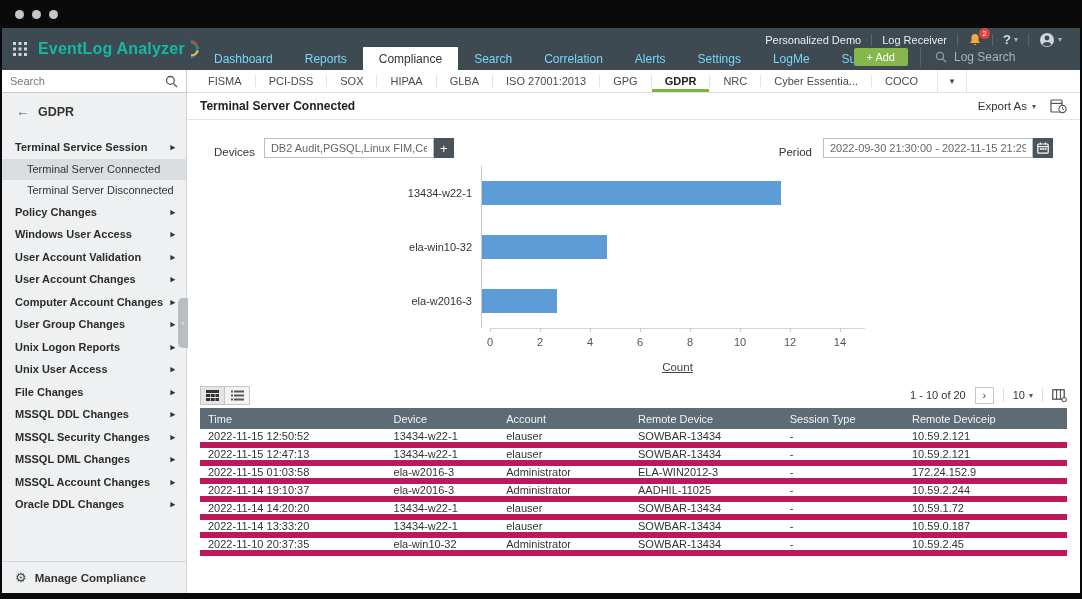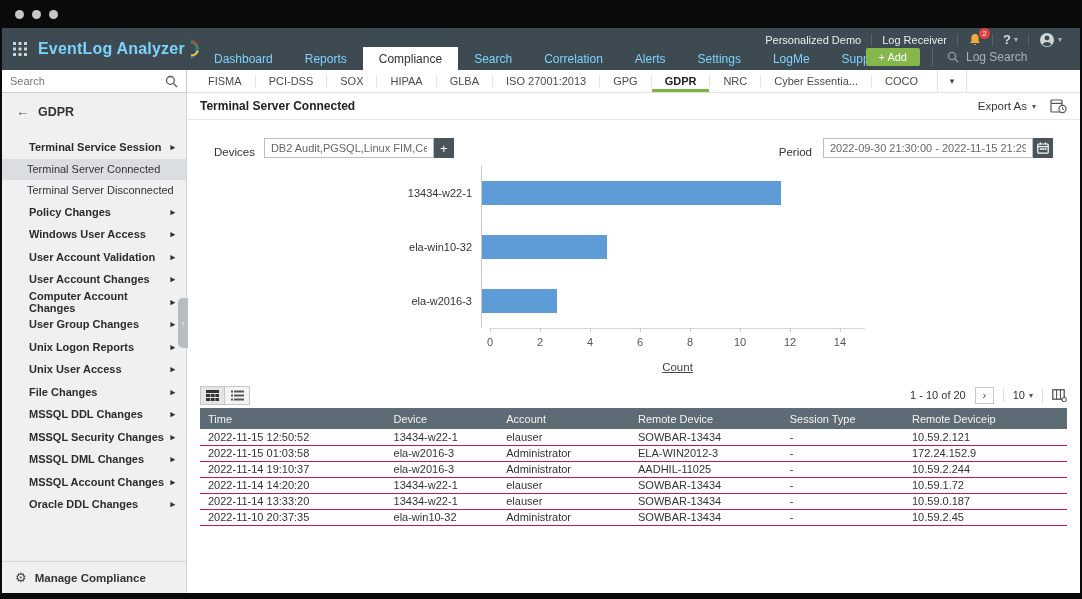--- a/index.html
+++ b/index.html
@@ -8,32 +8,32 @@
 
   .window { position:relative; width:1082px; height:599px; background:#0a0a0a; overflow:hidden; }
   .titlebar { height:28px; display:flex; align-items:center; padding-left:15px; gap:8px; }
   .dot { width:9px; height:9px; border-radius:50%; background:#c6c6c6; }
 
   .app { position:absolute; top:28px; left:2px; right:2px; bottom:6px; background:#fff; display:flex; flex-direction:column; overflow:hidden; }
 
   
   .navbar { position:relative; height:42px; background:#3d4a52; flex:none; }
   .nav-left { position:absolute; left:10px; top:0; height:42px; display:flex; align-items:center; gap:10px; }
-  .logo-text { color:#7dd3fc; font-size:16px; font-weight:700; letter-spacing:.2px; display:flex; align-items:center; gap:2px; }
+  .logo-text { color:#14b8a6; font-size:16px; font-weight:700; letter-spacing:.2px; display:flex; align-items:center; gap:2px; }
   .nav-tabs { position:absolute; left:196px; bottom:0; display:flex; height:23px; }
   .nav-tab { color:#7dd3fc; font-size:12px; padding:0 16px; display:flex; align-items:center; cursor:pointer; }
   .nav-tab.active { background:#fff; color:#333; }
   .top-right { position:absolute; top:3px; right:8px; display:flex; align-items:center; font-size:11px; color:#ededed; height:17px; }
   .tb-link { padding:0 10px; white-space:nowrap; }
   .tb-sep { width:1px; height:12px; background:#57646c; }
   .tb-ico { padding:0 10px; display:flex; align-items:center; gap:3px; }
   .bell-wrap { position:relative; }
   .badge { position:absolute; top:-5px; right:2px; background:#e5403d; color:#fff; font-size:8px; min-width:11px; height:11px; border-radius:6px; display:flex; align-items:center; justify-content:center; padding:0 2px; }
   .caret { font-size:8px; color:#aab3b8; }
-  .bottom-right { position:absolute; bottom:3px; right:8px; display:flex; align-items:center; height:20px; }
+  .bottom-right { position:absolute; bottom:3px; right:20px; display:flex; align-items:center; height:20px; }
   .add-btn { background:#86b74b; color:#fff; font-size:11px; padding:3px 13px; border-radius:2px; margin-right:12px; }
   .log-search { display:flex; align-items:center; gap:7px; color:#a9b2b8; font-size:12px; border-left:1px solid #57646c; padding-left:14px; width:140px; height:20px; }
 
   
   .subbar { height:23px; flex:none; display:flex; background:#fff; }
   .sidebar-search { width:185px; flex:none; background:#fff; border-right:1px solid #c9cdd0; border-bottom:1px solid #c9cdd0; display:flex; align-items:center; padding:0 8px; gap:6px; }
   .sidebar-search input { border:none; outline:none; flex:1; font-size:11px; color:#333; font-family:"Liberation Sans",sans-serif; min-width:0; }
   .comp-tabs { flex:1; display:flex; align-items:stretch; padding-left:8px; font-size:11px; color:#4a4a4a; border-bottom:1px solid #e2e2e2; }
   .comp-tab { padding:0 13px; display:flex; align-items:center; cursor:pointer; white-space:nowrap; }
   .comp-tab.active { color:#222; font-weight:700; box-shadow: inset 0 -3px 0 #7cb342; }
@@ -41,21 +41,21 @@
   .comp-more { width:30px; display:flex; align-items:center; justify-content:center; color:#444; margin-left:6px; border-left:1px solid #e3e3e3; border-right:1px solid #e3e3e3; }
   .comp-more .caret { color:#444; font-size:9px; }
 
   
   .body-row { flex:1; display:flex; min-height:0; }
 
   .sidebar { width:185px; flex:none; background:#eef0f1; border-right:1px solid #d3d7d9; display:flex; flex-direction:column; position:relative; }
   .side-back { padding:11px 12px 9px 14px; display:flex; align-items:center; gap:9px; font-size:12.5px; font-weight:700; color:#333; }
   .back-arrow { color:#555; font-size:13px; }
   .side-list { flex:1; overflow:hidden; padding-top:8px; }
-  .side-item { height:22.5px; display:flex; align-items:center; justify-content:space-between; padding:0 11px 0 27px; font-size:11px; font-weight:700; color:#2c2c2c; cursor:pointer; }
+  .side-item { height:22.5px; display:flex; align-items:center; justify-content:space-between; padding:0 11px 0 13px; font-size:11px; font-weight:700; color:#2c2c2c; cursor:pointer; }
   .side-item .arr { color:#333; font-size:9px; }
   .side-child { height:21px; display:flex; align-items:center; padding-left:25px; font-size:11px; color:#333; cursor:pointer; }
   .side-child.selected { background:#dbdee0; }
   .side-foot { flex:none; border-top:1px solid #d3d7d9; height:32px; display:flex; align-items:center; gap:8px; padding:0 13px; font-size:11.5px; font-weight:700; color:#333; }
   .gear { font-size:13px; color:#444; font-weight:400; }
   .collapse-handle { position:absolute; right:-2px; top:205px; width:10px; height:50px; background:#b7bdc1; border-radius:5px 0 0 5px; display:flex; align-items:center; justify-content:center; color:#fff; font-size:8px; }
 
   
   .main { flex:1; min-width:0; display:flex; flex-direction:column; background:#fff; }
   .report-head { height:27px; flex:none; display:flex; align-items:center; padding:0 13px; border-bottom:1px solid #e6e6e6; }
@@ -84,21 +84,21 @@
   .view-btn { width:25px; height:19px; border:1px solid #c6c6c6; background:#f4f4f4; display:flex; align-items:center; justify-content:center; }
   .view-btn + .view-btn { border-left:none; }
   .view-btn.active { background:#e4e4e4; }
   .tb-right { margin-left:auto; display:flex; align-items:center; gap:9px; font-size:11px; color:#333; }
   .pg-next { width:19px; height:17px; border:1px solid #c6c6c6; display:flex; align-items:center; justify-content:center; font-size:11px; color:#444; background:#fff; }
   .tb-div { width:1px; height:14px; background:#ddd; }
   .pagesize { display:flex; align-items:center; gap:4px; }
   .tbl-scroll { flex:1; min-height:0; overflow:hidden; }
   table { width:100%; border-collapse:collapse; table-layout:fixed; }
   th { background:#5d6b74; color:#f3f5f6; font-weight:400; font-size:11px; text-align:left; height:21px; padding:0 8px; white-space:nowrap; overflow:hidden; }
-  td { font-size:11px; color:#333; height:16px; padding:0 8px; border-bottom:1px solid #be185d; white-space:nowrap; overflow:hidden; }
+  td { font-size:11px; color:#333; height:16px; padding:0 8px; border-bottom:6px solid #be185d; white-space:nowrap; overflow:hidden; }
 
   svg { display:block; }
 </style>
 </head>
 <body>
 
 <div class="window">
   <div class="titlebar">
     <span class="dot"></span>
     <span class="dot"></span>
@@ -439,20 +439,28 @@
               <tbody>
                   <tr>
                     <td>2022-11-15 12:50:52</td>
                     <td>13434-w22-1</td>
                     <td>elauser</td>
                     <td>SOWBAR-13434</td>
                     <td>-</td>
                     <td>10.59.2.121</td>
                   </tr>
                   <tr>
+                    <td>2022-11-15 12:47:13</td>
+                    <td>13434-w22-1</td>
+                    <td>elauser</td>
+                    <td>SOWBAR-13434</td>
+                    <td>-</td>
+                    <td>10.59.2.121</td>
+                  </tr>
+                  <tr>
                     <td>2022-11-15 01:03:58</td>
                     <td>ela-w2016-3</td>
                     <td>Administrator</td>
                     <td>ELA-WIN2012-3</td>
                     <td>-</td>
                     <td>172.24.152.9</td>
                   </tr>
                   <tr>
                     <td>2022-11-14 19:10:37</td>
                     <td>ela-w2016-3</td>

